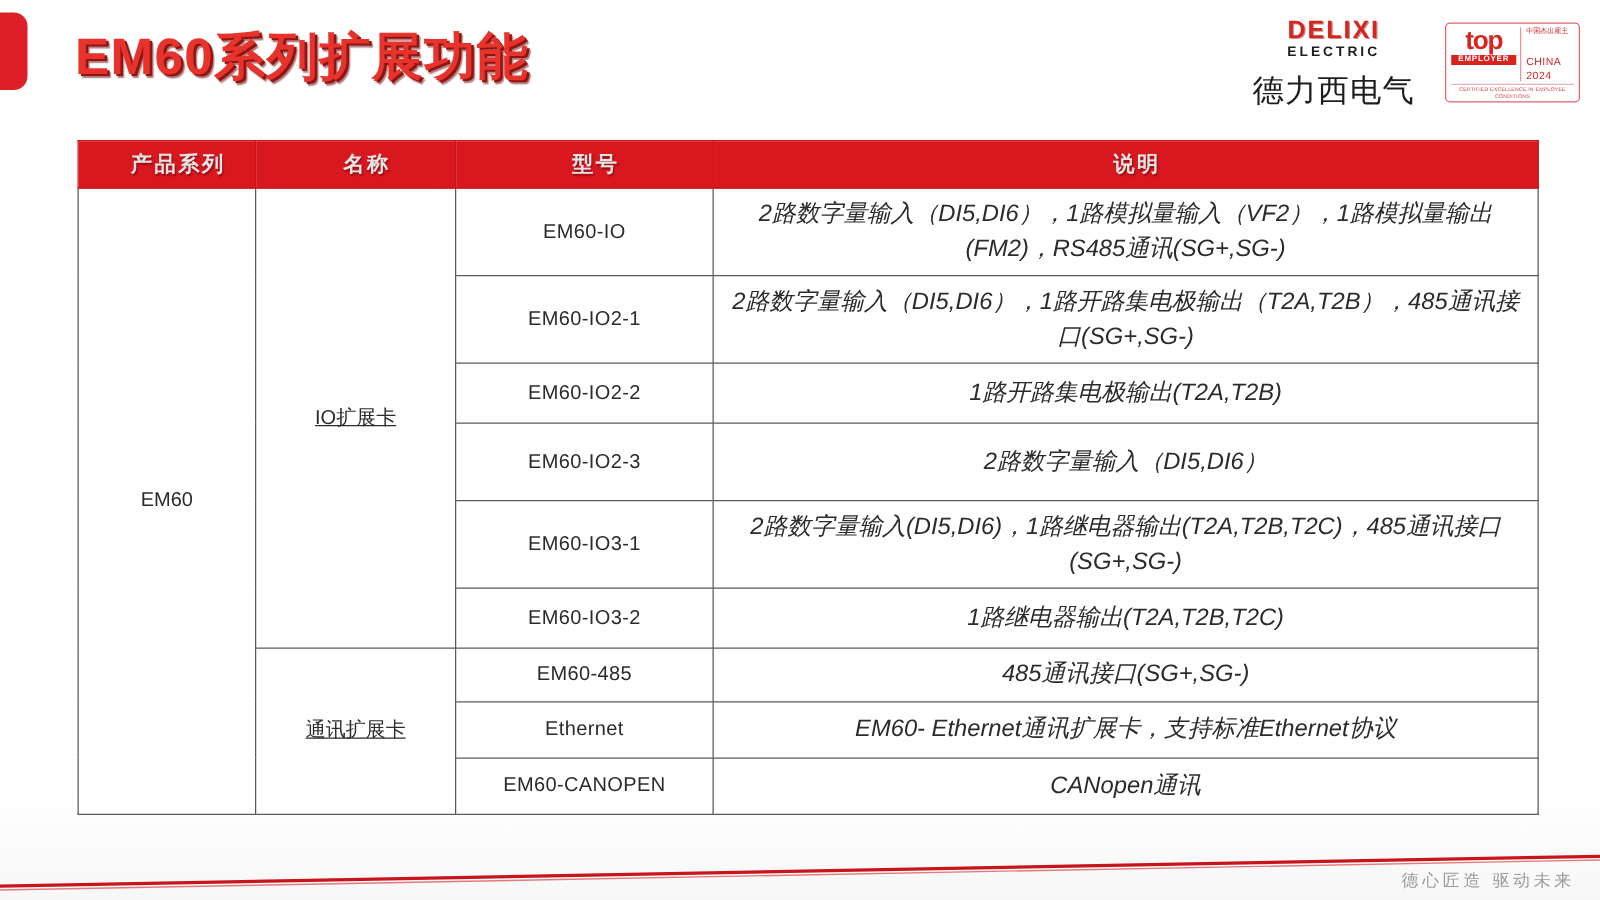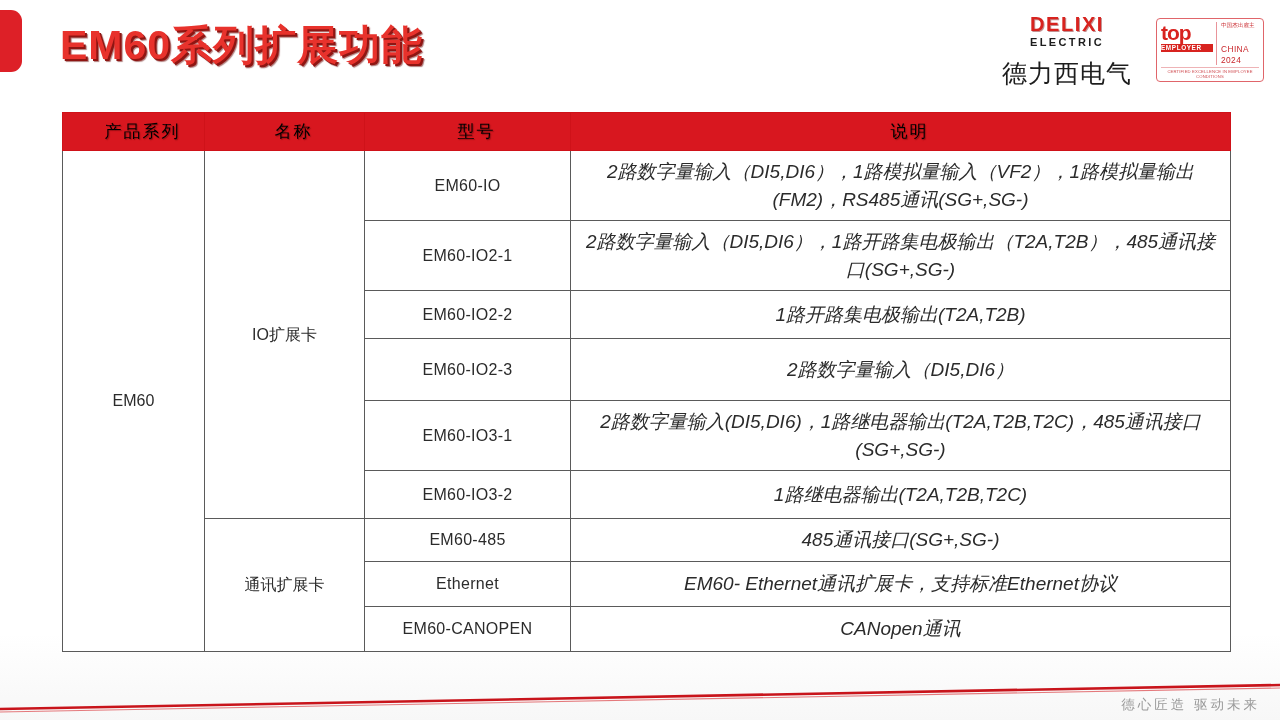--- a/index.html
+++ b/index.html
@@ -53,21 +53,21 @@
   .delixi .dl-cn {
     font-size:25px; font-weight:normal; color:#1d1d1d;
     letter-spacing:1px; margin-top:13px;
   }
   .top-badge {
     width:108px; border:1.4px solid #e0656a; border-radius:4px;
     background:#fff; padding:3px 4px 2px;
   }
   .top-badge .tb-main { display:flex; align-items:stretch; }
   .top-badge .tb-left {
-    flex:0 0 56px; line-height:1;
+    flex:0 0 56px; text-align:center; line-height:1;
     padding-right:3px; border-right:1.2px solid #e9949a;
   }
   .top-badge .tb-top {
     font-size:21px; font-weight:bold; color:#d8231f; letter-spacing:-1px;
   }
   .top-badge .tb-emp {
     font-size:6.4px; font-weight:bold; color:#fff;
     background:#d8231f; letter-spacing:.6px; padding:1px 0; margin-top:1px;
   }
   .top-badge .tb-right {
@@ -82,42 +82,42 @@
     font-size:4.2px; color:#cf4a4f; text-align:center; letter-spacing:.15px;
   }
 
   
   .tbl-wrap { position:absolute; left:62px; top:112px; width:1168px; }
   table { border-collapse:collapse; width:100%; table-layout:fixed; }
   col.c1{width:142px;} col.c2{width:160px;} col.c3{width:206px;} col.c4{width:660px;}
 
   thead th {
     background:#d8171f;
-    color:#000000;
+    color:#e5e5e5;
     height:38px;
     font-size:17px;
-    font-weight:normal;
+    font-weight:bold;
     letter-spacing:2px;
     border:1px solid #cf1219;
     text-shadow:1px 1px 1px rgba(90,8,8,.5);
     vertical-align:middle;
     padding-left:18px;
   }
   tbody td {
     border:1px solid #5a5a5a;
     background:#ffffff;
     color:#2b2b2b;
     font-size:15.5px;
     text-align:center;
     vertical-align:middle;
     padding:7px 8px;
     line-height:1.45;
   }
   tbody td.series { font-size:16px; }
-  tbody td.cat    { font-size:16px; }
+  tbody td.cat    { font-size:16px;text-decoration:underline; }
   tbody td.model  { font-size:16px; letter-spacing:.3px; }
   tbody td.desc   { font-size:19px;font-style:italic; }
 
   tr.r1 td { height:66px; }
   tr.r2 td { height:66px; }
   tr.r3 td { height:48px; }
   tr.r4 td { height:62px; }
   tr.r5 td { height:66px; }
   tr.r6 td { height:48px; }
   tr.r7 td { height:41px; }

